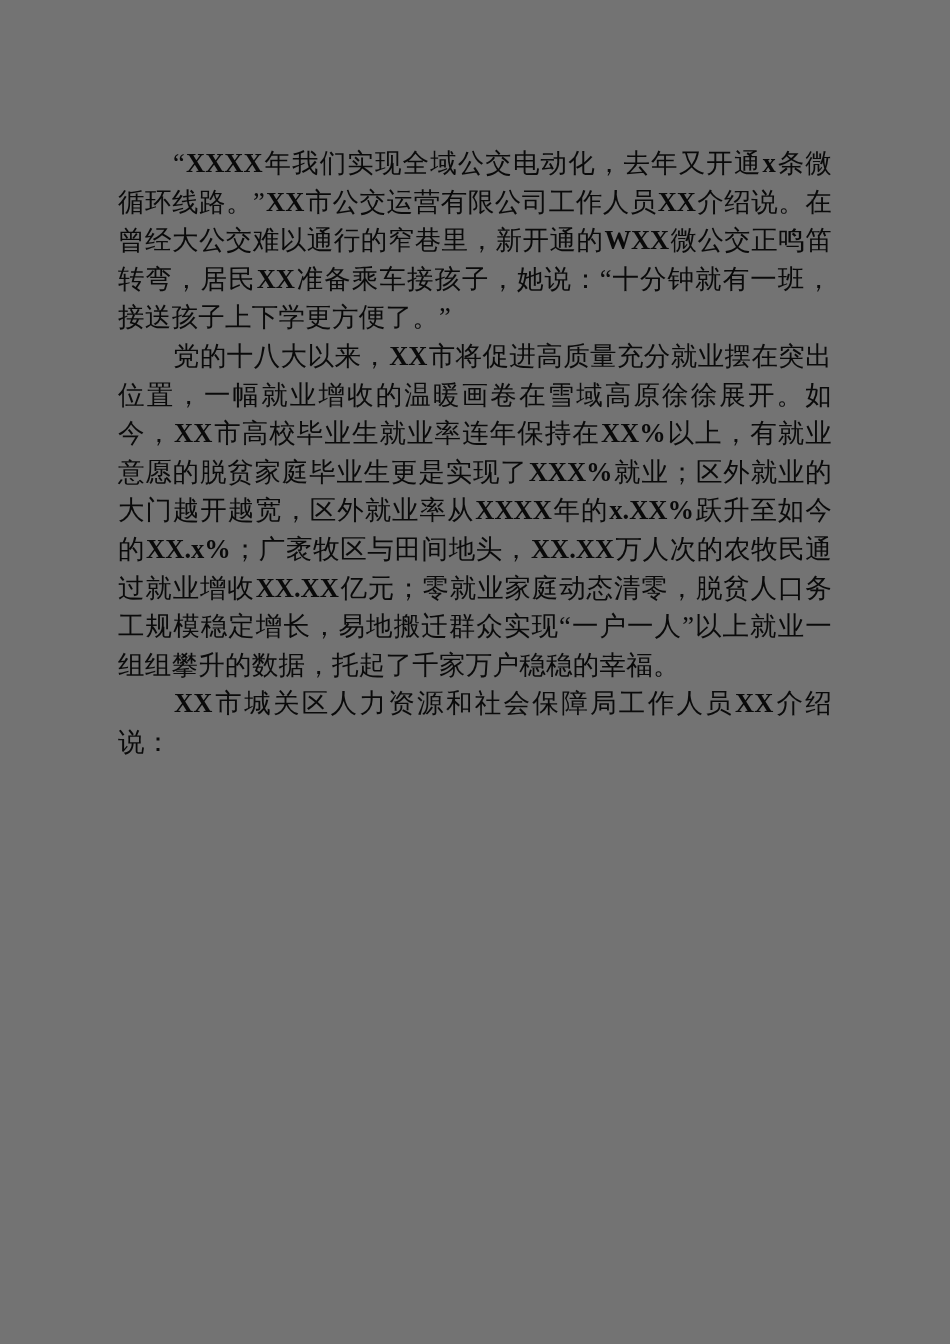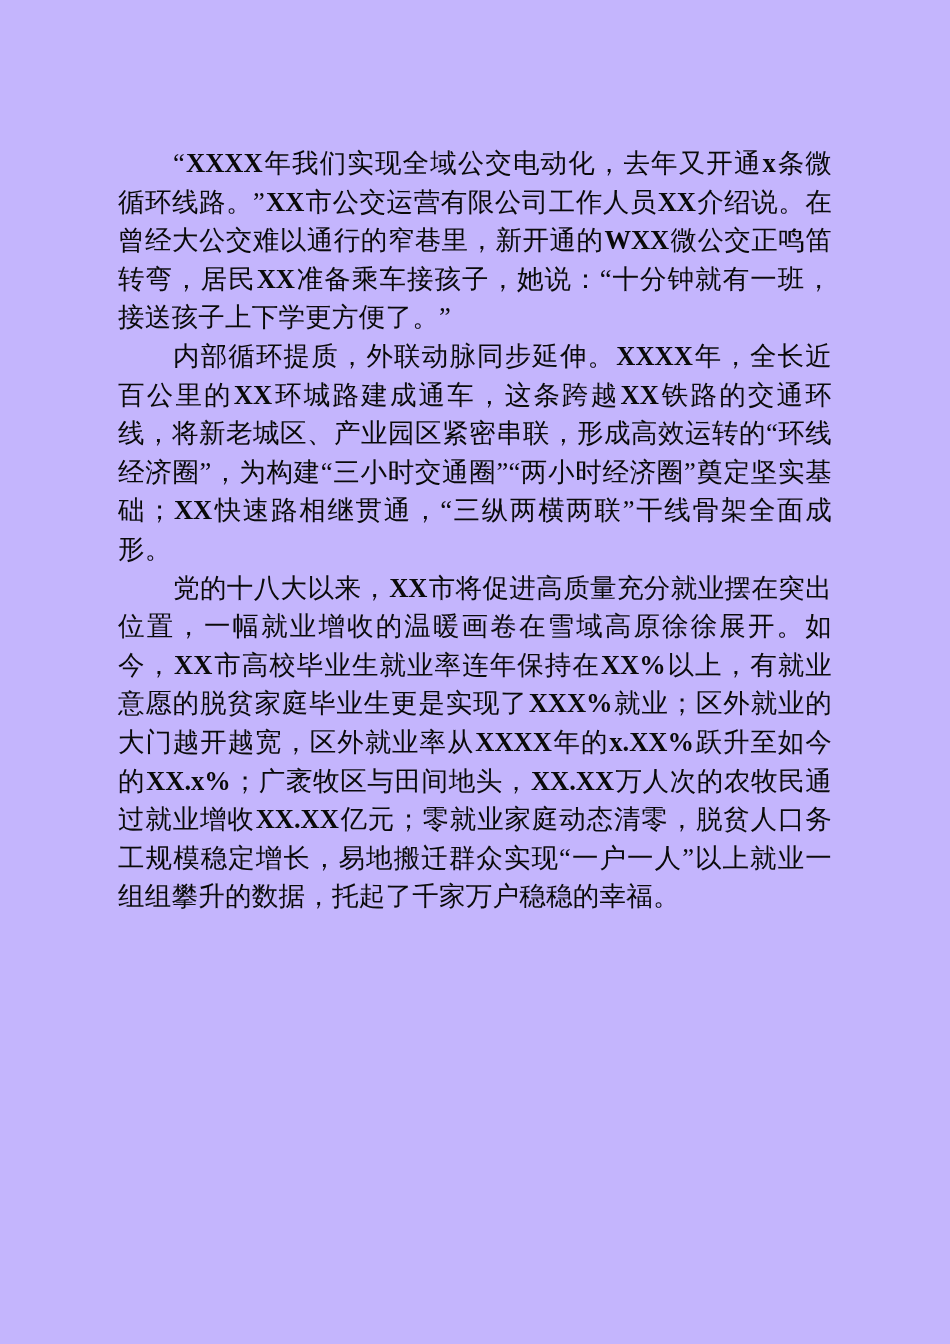--- a/index.html
+++ b/index.html
@@ -5,21 +5,21 @@
   html, body {
     margin: 0;
     padding: 0;
     background: #ffffff;
   }
 
   .page {
     position: relative;
     width: 950px;
     height: 1344px;
-    background: #c4b5fd;
+    background: #737373;
     margin: 0 auto;
     overflow: hidden;
     box-sizing: border-box;
   }
 
   .text-column {
     position: absolute;
     left: 118px;
     top: 144px;
     width: 714px;
@@ -48,22 +48,22 @@
   }
 </style>
 </head>
 <body>
 
 <div class="page">
   <div class="text-column">
 
     <p class="para">“<span class="lat">XXXX</span>年我们实现全域公交电动化，去年又开通<span class="lat">x</span>条微循环线路。”<span class="lat">XX</span>市公交运营有限公司工作人员<span class="lat">XX</span>介绍说。在曾经大公交难以通行的窄巷里，新开通的<span class="lat">WXX</span>微公交正鸣笛转弯，居民<span class="lat">XX</span>准备乘车接孩子，她说：“十分钟就有一班，接送孩子上下学更方便了。”</p>
 
-    <p class="para">内部循环提质，外联动脉同步延伸。<span class="lat">XXXX</span>年，全长近百公里的<span class="lat">XX</span>环城路建成通车，这条跨越<span class="lat">XX</span>铁路的交通环线，将新老城区、产业园区紧密串联，形成高效运转的“环线经济圈”，为构建“三小时交通圈”“两小时经济圈”奠定坚实基础；<span class="lat">XX</span>快速路相继贯通，“三纵两横两联”干线骨架全面成形。</p>
 
 
     <p class="para">党的十八大以来，<span class="lat">XX</span>市将促进高质量充分就业摆在突出位置，一幅就业增收的温暖画卷在雪域高原徐徐展开。如今，<span class="lat">XX</span>市高校毕业生就业率连年保持在<span class="lat">XX%</span>以上，有就业意愿的脱贫家庭毕业生更是实现了<span class="lat">XXX%</span>就业；区外就业的大门越开越宽，区外就业率从<span class="lat">XXXX</span>年的<span class="lat">x.XX%</span>跃升至如今的<span class="lat">XX.x%</span>；广袤牧区与田间地头，<span class="lat">XX.XX</span>万人次的农牧民通过就业增收<span class="lat">XX.XX</span>亿元；零就业家庭动态清零，脱贫人口务工规模稳定增长，易地搬迁群众实现“一户一人”以上就业一组组攀升的数据，托起了千家万户稳稳的幸福。</p>
 
 
 
+    <p class="para"><span class="lat">XX</span>市城关区人力资源和社会保障局工作人员<span class="lat">XX</span>介绍说：</p>
 
   </div>
 </div>
 
 </body></html>

